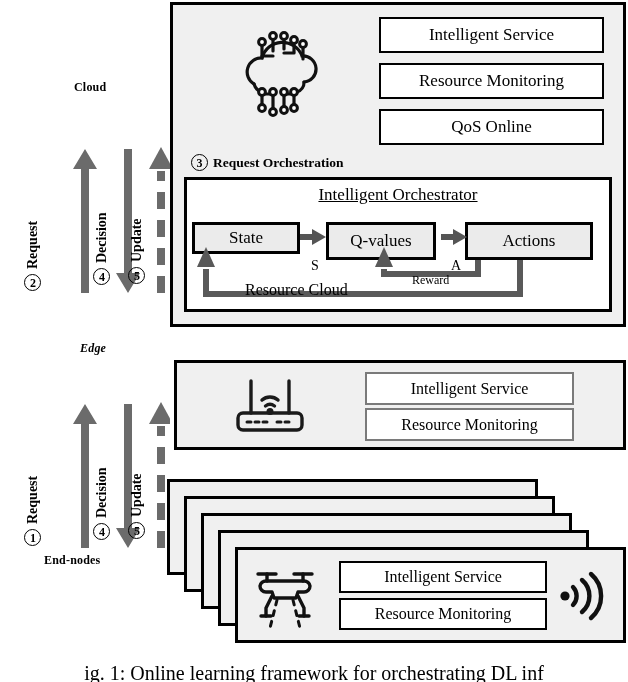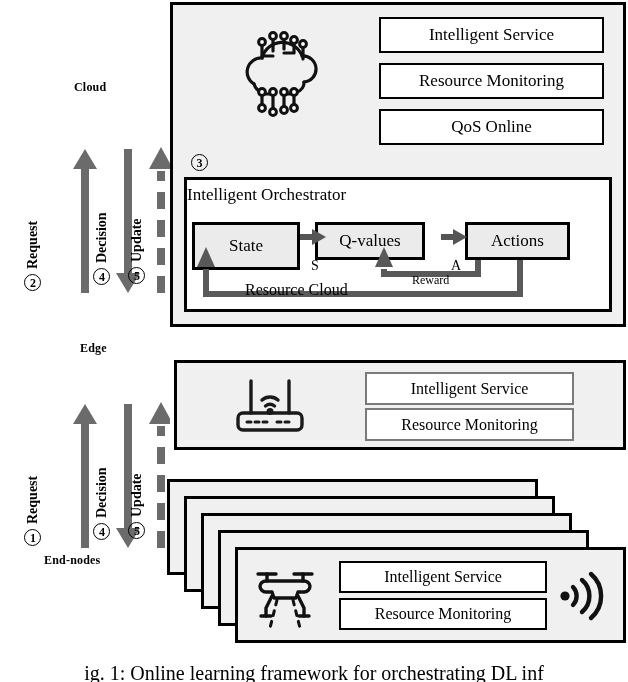--- a/index.html
+++ b/index.html
@@ -23,21 +23,21 @@
   .gbox{background:#ffffff;border:2.5px solid #7a7a7a;box-sizing:border-box;
     display:flex;align-items:center;justify-content:center;
     font-size:16px;white-space:nowrap;}
   
   .nbox{background:#ffffff;border:2.5px solid #000;box-sizing:border-box;
     display:flex;align-items:center;justify-content:center;
     font-size:16px;white-space:nowrap;}
 
   
   .orch-outer{background:#ffffff;border:3px solid #000;box-sizing:border-box;}
-  .orch-title{position:absolute;width:100%;font-size:17px;top:5px;}
+  .orch-title{position:absolute;width:100%;text-align:center;font-size:17px;top:5px;text-decoration:underline;}
   .qbox{background:#ebebeb;border:3px solid #000;box-sizing:border-box;
     display:flex;align-items:center;justify-content:center;font-size:17px;}
 
   .sec-title{font-weight:bold;font-size:13.5px;white-space:nowrap;
     font-family:"Liberation Serif","DejaVu Serif",serif;}
 
   .circled{display:inline-flex;align-items:center;justify-content:center;
     width:17px;height:17px;border:1.6px solid #000;border-radius:50%;
     font-size:12px;font-weight:bold;line-height:1;box-sizing:border-box;
     font-family:"Liberation Serif","DejaVu Serif",serif;}
@@ -107,33 +107,34 @@
 </div>
 <div class="abs wbox" style="left:379px;top:63px;width:225px;height:36px;">
   <span>Resource Monitoring</span>
 </div>
 <div class="abs wbox" style="left:379px;top:109px;width:225px;height:36px;">
   <span>QoS Online</span>
 </div>
 
 <div class="abs" style="left:191px;top:154px;display:flex;align-items:center;gap:5px;">
   <span class="circled">3</span>
+  <span class="sec-title">Request Orchestration</span>
 </div>
 
 <div class="abs orch-outer" style="left:184px;top:177px;width:428px;height:135px;">
   <div class="orch-title">Intelligent Orchestrator</div>
 </div>
 
-<div class="abs qbox" style="left:192px;top:222px;width:108px;height:48px;">
+<div class="abs qbox" style="left:192px;top:222px;width:108px;height:32px;">
   <span>State</span>
 </div>
-<div class="abs qbox" style="left:315px;top:222px;width:110px;height:38px;">
+<div class="abs qbox" style="left:326px;top:222px;width:110px;height:38px;">
   <span>Q-values</span>
 </div>
-<div class="abs qbox" style="left:465px;top:222px;width:105px;height:38px;">
+<div class="abs qbox" style="left:465px;top:222px;width:128px;height:38px;">
   <span>Actions</span>
 </div>
 
 <svg class="abs" style="left:184px;top:177px;" width="428" height="135" viewBox="0 0 428 135">
   <g fill="#555" stroke="none">
 
     <path d="M116 57 L128 57 L128 52 L142 60 L128 68 L128 63 L116 63 Z"></path>
 
     <path d="M257 57 L269 57 L269 52 L283 60 L269 68 L269 63 L257 63 Z"></path>
   </g>
@@ -180,21 +181,21 @@
 </div>
 <div class="abs vlab" style="left:93px;top:155px;height:130px;">
   <span class="circled">4</span>
   <span>Decision</span>
 </div>
 <div class="abs vlab" style="left:128px;top:158px;height:126px;">
   <span class="circled">5</span>
   <span>Update</span>
 </div>
 
-<div class="abs tier-label" style="left:80px;top:341px;">Edge</div>
+<div class="abs tier-label" style="left:80px;top:341px;font-style:italic;">Edge</div>
 
 <div class="abs panel" style="left:174px;top:360px;width:452px;height:90px;"></div>
 
 <div class="abs" style="left:230px;top:371px;width:80px;height:66px;">
   <svg viewBox="0 0 80 66" width="80" height="66">
     <g fill="none" stroke="#1a1a1a" stroke-width="3.4" stroke-linecap="round">
       <rect x="8" y="42" width="64" height="17" rx="5"></rect>
       <path d="M21 42 L21 10"></path>
       <path d="M59 42 L59 10"></path>
       <path d="M32 29 a12 12 0 0 1 16 0"></path>

